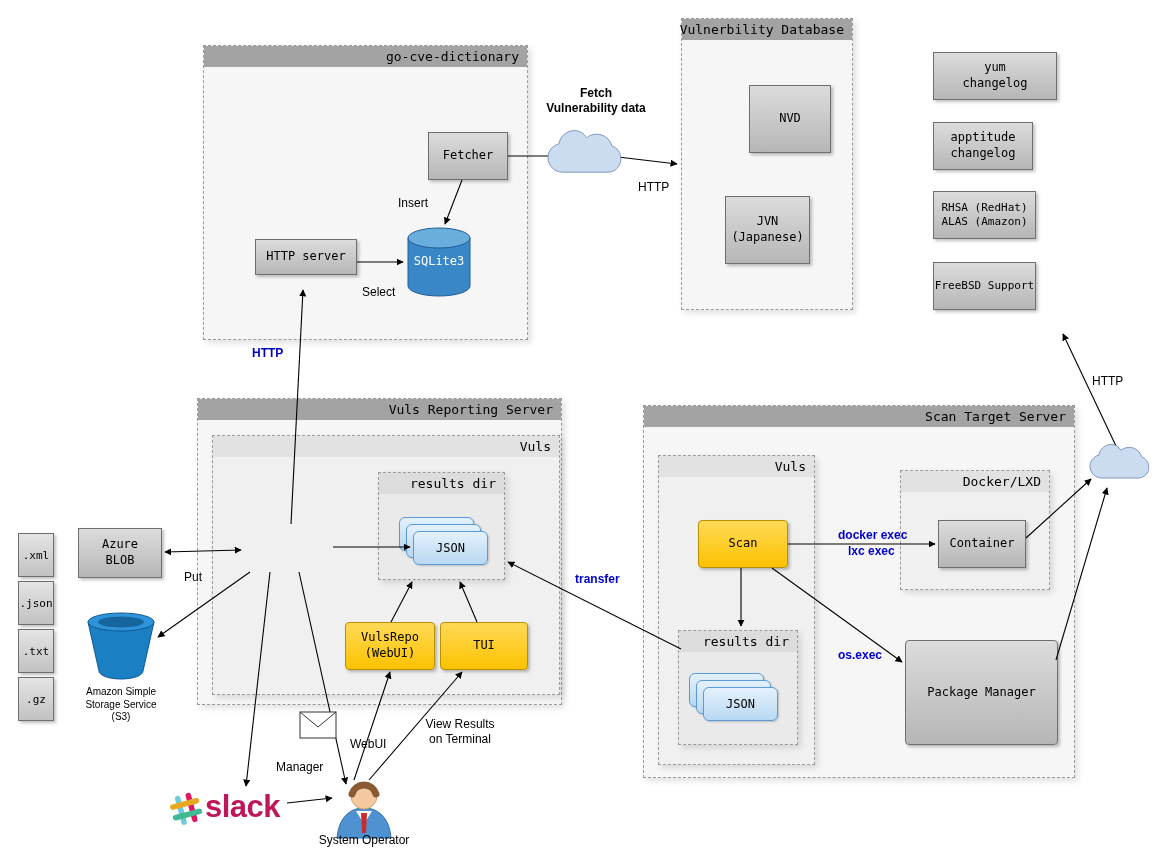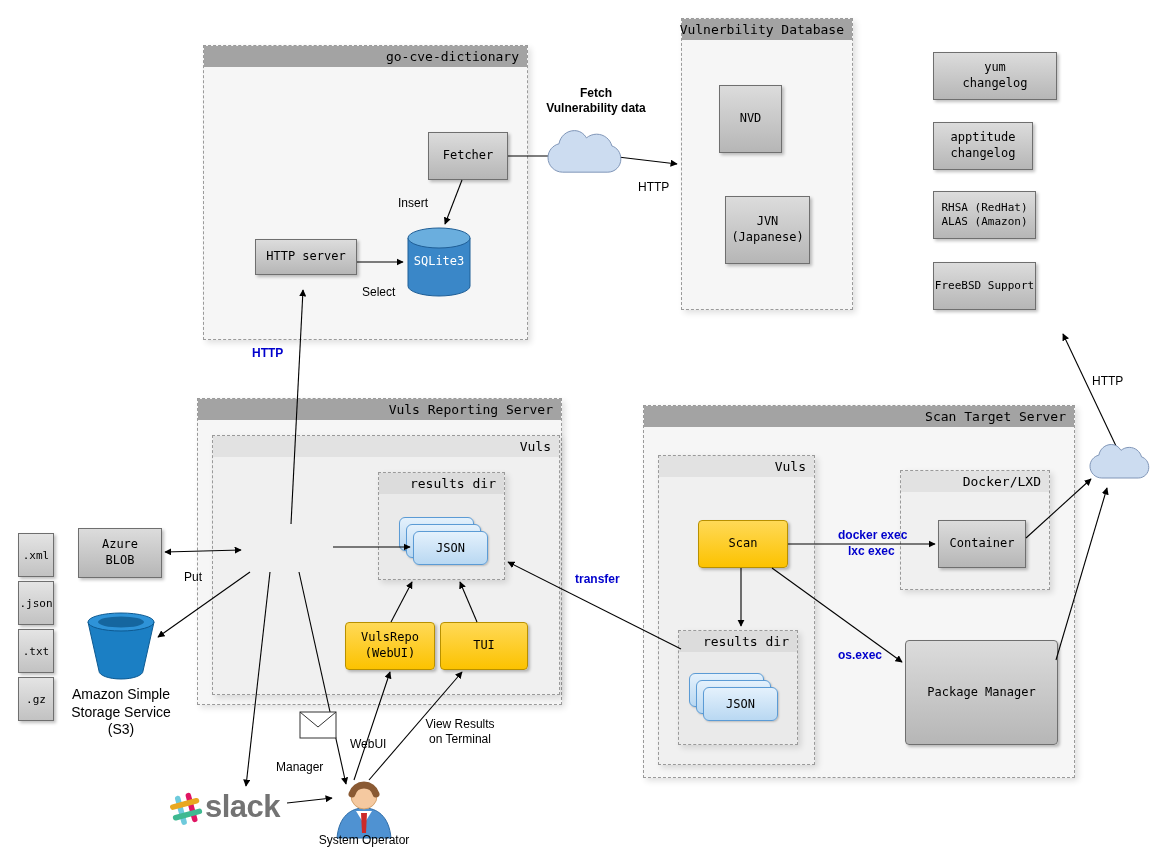--- a/index.html
+++ b/index.html
@@ -14,23 +14,23 @@
   .grp.results .hdr{background:#dcdcdc}
   .node{position:absolute;display:flex;align-items:center;justify-content:center;text-align:center;font-family:"DejaVu Sans Mono",monospace;font-size:12px;line-height:1.3;background:linear-gradient(#dcdcdc,#b6b6b6);border:1px solid #6f6f6f;box-shadow:2px 2px 3px rgba(0,0,0,.25);white-space:pre}
   .node.yellow{background:linear-gradient(#ffd957,#fcc200);border-color:#b89000;border-radius:4px}
   .node.sm{font-size:11px}
   .json-card{position:absolute;width:75px;height:34px;border:1px solid #5b9bd5;border-radius:6px;background:linear-gradient(#e4f1fc,#b9d8f2);display:flex;align-items:center;justify-content:center;font-family:"DejaVu Sans Mono",monospace;font-size:12px;box-shadow:1px 1px 2px rgba(0,0,0,.2)}
   .file{position:absolute;width:36px;height:44px;background:linear-gradient(#e4e4e4,#c2c2c2);border:1px solid #6f6f6f;box-shadow:2px 2px 3px rgba(0,0,0,.25);display:flex;align-items:center;justify-content:center;font-family:"DejaVu Sans Mono",monospace;font-size:11px}
   .lbl{position:absolute;font-size:12px;color:#000;white-space:pre;line-height:1.25}
   .lbl.center{text-align:center}
   .lbl.b{font-weight:bold}
   .lbl.blue{color:#0000cc;font-weight:bold}
-  .lbl.s11{font-size:14px}
+  .lbl.s11{font-size:10px}
   .sqlite-label{position:absolute;color:#fff;font-family:"DejaVu Sans Mono",monospace;font-size:12px;text-align:center;white-space:pre}
-  .slack-word{position:absolute;font-size:31px;font-weight:bold;color:#737373;letter-spacing:-.5px}
+  .slack-word{position:absolute;font-size:31px;font-weight:bold;color:#be185d;letter-spacing:-.5px}
   #wires{position:absolute;left:0;top:0;pointer-events:none}
 </style>
 </head>
 <body>
 
 <div id="canvas">
 
   <div class="grp" style="left:203px;top:45px;width:325px;height:295px">
     <div class="hdr">go-cve-dictionary</div>
   </div>
@@ -63,21 +63,21 @@
   <div class="grp results" style="left:678px;top:630px;width:120px;height:115px">
     <div class="hdr">results dir</div>
   </div>
 
   <div class="grp inner" style="left:900px;top:470px;width:150px;height:120px">
     <div class="hdr">Docker/LXD</div>
   </div>
 
   <div class="node" style="left:428px;top:132px;width:80px;height:48px">Fetcher</div>
   <div class="node" style="left:255px;top:239px;width:102px;height:36px">HTTP server</div>
-  <div class="node" style="left:719px;top:85px;width:63px;height:68px">NVD</div>
+  <div class="node" style="left:749px;top:85px;width:82px;height:68px">NVD</div>
   <div class="node" style="left:725px;top:196px;width:85px;height:68px">JVN
 (Japanese)</div>
   <div class="node" style="left:933px;top:52px;width:124px;height:48px">yum
 changelog</div>
   <div class="node" style="left:933px;top:122px;width:100px;height:48px">apptitude
 changelog</div>
   <div class="node sm" style="left:933px;top:191px;width:103px;height:48px">RHSA (RedHat)
 ALAS (Amazon)</div>
   <div class="node sm" style="left:933px;top:262px;width:103px;height:48px">FreeBSD Support</div>
   <div class="node yellow" style="left:345px;top:622px;width:90px;height:48px">VulsRepo

